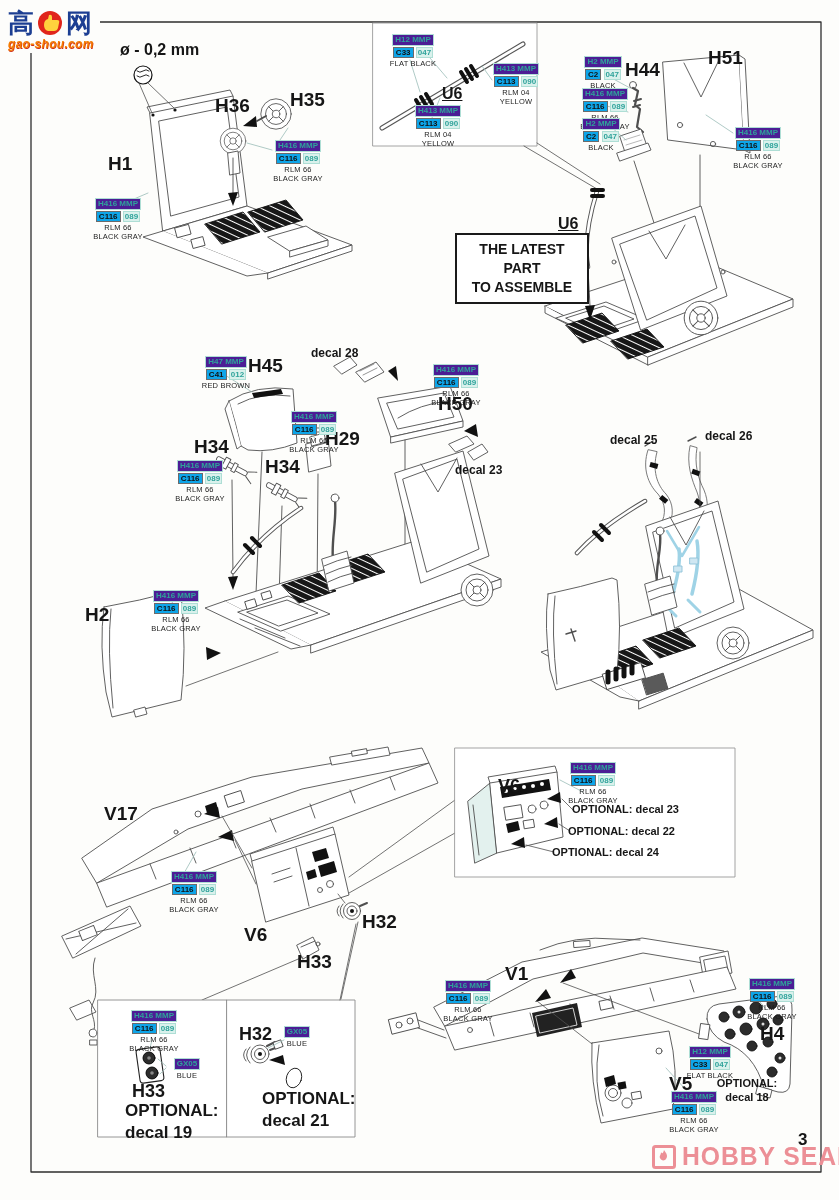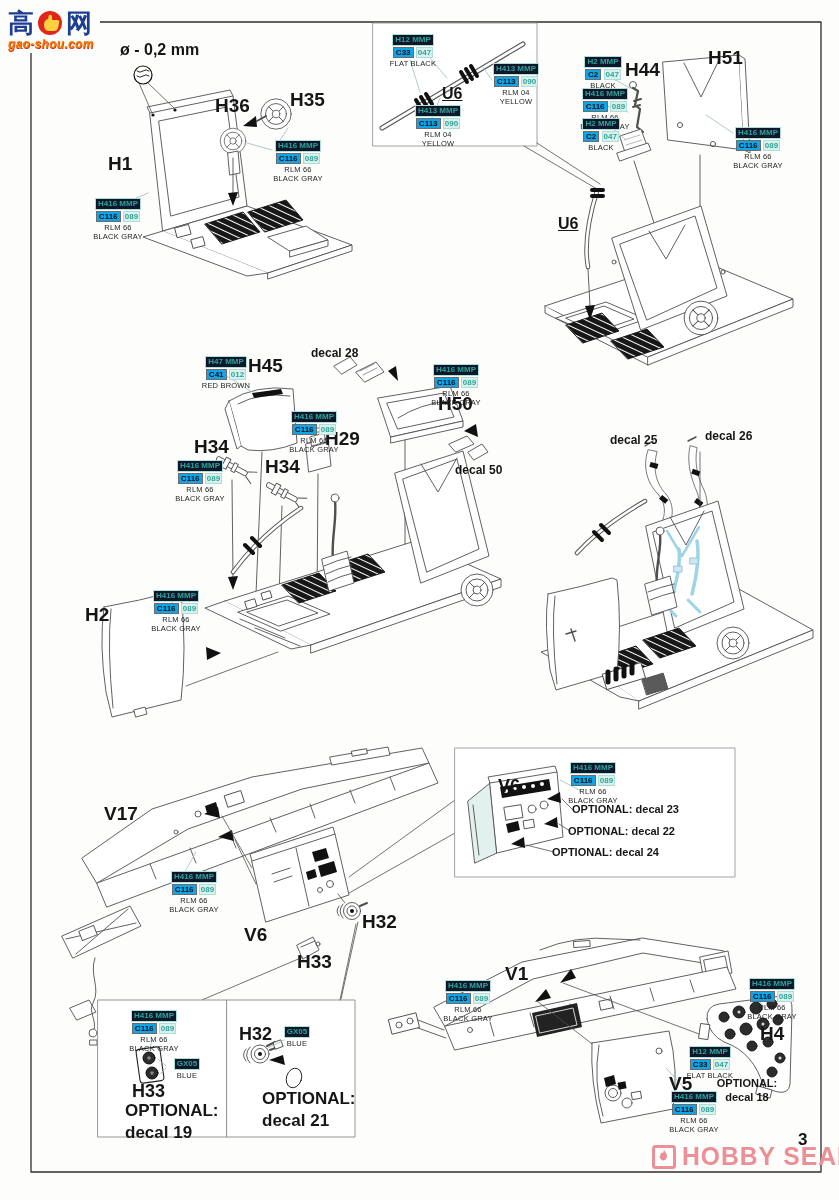--- a/index.html
+++ b/index.html
@@ -5,21 +5,21 @@
   html,body{margin:0;padding:0;background:#888;}
   .page{position:relative;width:839px;height:1200px;background:#fdfdfb;overflow:hidden;
         font-family:"Liberation Sans",sans-serif;color:#161616;}
   svg.art{position:absolute;left:0;top:0;}
   .plabel{position:absolute;font-weight:bold;font-size:19px;line-height:1;white-space:nowrap;}
   .plabel.big{font-size:16px;text-decoration:underline;}
   .plabel.d{font-size:12px;}
   .opt{position:absolute;font-weight:bold;font-size:11px;line-height:1.3;white-space:pre-line;}
   .callout{position:absolute;width:56px;text-align:center;font-size:8px;line-height:1.2;}
   .callout.w44{width:46px;}
-  .co-l1{display:inline-block;background:#0f172a;color:#2fa39b;border:1px solid #aeded5;
+  .co-l1{display:inline-block;background:#4c1d95;color:#2fa39b;border:1px solid #aeded5;
          padding:0 2px;font-weight:bold;white-space:nowrap;}
   .co-l2{margin-top:1px;white-space:nowrap;}
   .co-c{display:inline-block;border:1px solid #6b6b6b;background:#0ea5e9;color:#111;
         padding:0 2px;font-weight:bold;}
   .co-n{display:inline-block;background:#d9f1ec;color:#2fa39b;border:1px solid #aeded5;
         padding:0 1px;font-weight:bold;}
   .co-name{margin-top:1px;font-size:7.5px;letter-spacing:.2px;color:#1d1d1d;white-space:pre-line;}
   .notebox{position:absolute;left:455px;top:233px;width:122px;border:2px solid #1a1a1a;background:#fff;
            font-weight:bold;font-size:14px;line-height:1.35;text-align:center;
            padding:5px 4px;white-space:pre-line;}
@@ -458,35 +458,37 @@
 <div class="plabel" style="left:297px;top:952px">H33</div>
 <div class="plabel" style="left:362px;top:912px">H32</div>
 <div class="plabel" style="left:498px;top:777px;font-size:18px">V6</div>
 <div class="plabel" style="left:505px;top:964px">V1</div>
 <div class="plabel" style="left:669px;top:1074px">V5</div>
 <div class="plabel" style="left:760px;top:1024px">H4</div>
 <div class="plabel" style="left:132px;top:1082px;font-size:18px">H33</div>
 <div class="plabel" style="left:239px;top:1025px;font-size:18px">H32</div>
 
 <div class="plabel d" style="left:311px;top:347px">decal 28</div>
-<div class="plabel d" style="left:455px;top:464px">decal 50</div>
+<div class="plabel d" style="left:455px;top:464px">decal 23</div>
 <div class="plabel d" style="left:610px;top:434px">decal 25</div>
 <div class="plabel d" style="left:705px;top:430px">decal 26</div>
 
 <div class="opt" style="left:572px;top:802px">OPTIONAL: decal 23</div>
 <div class="opt" style="left:568px;top:824px">OPTIONAL: decal 22</div>
 <div class="opt" style="left:552px;top:845px">OPTIONAL: decal 24</div>
 <div class="opt" style="left:125px;top:1100px;font-size:17px">OPTIONAL:
 decal 19</div>
 <div class="opt" style="left:262px;top:1088px;font-size:17px">OPTIONAL:
 decal 21</div>
 <div class="opt" style="left:705px;top:1076px;text-align:center;width:84px">OPTIONAL:
 decal 18</div>
 
 <div class="plabel" style="left:120px;top:42px;font-size:16px">ø - 0,2 mm</div>
+<div class="notebox">THE LATEST PART
+TO ASSEMBLE</div>
 
 <div class="callout" style="left:270px;top:140px">
   <div class="co-l1"><span>H416</span>&nbsp;<span>MMP</span></div>
   <div class="co-l2"><span class="co-c">C116</span> <span class="co-n">089</span></div>
   <div class="co-name">RLM 66
 BLACK GRAY</div>
 </div>
 <div class="callout" style="left:90px;top:198px">
   <div class="co-l1"><span>H416</span>&nbsp;<span>MMP</span></div>
   <div class="co-l2"><span class="co-c">C116</span> <span class="co-n">089</span></div>

